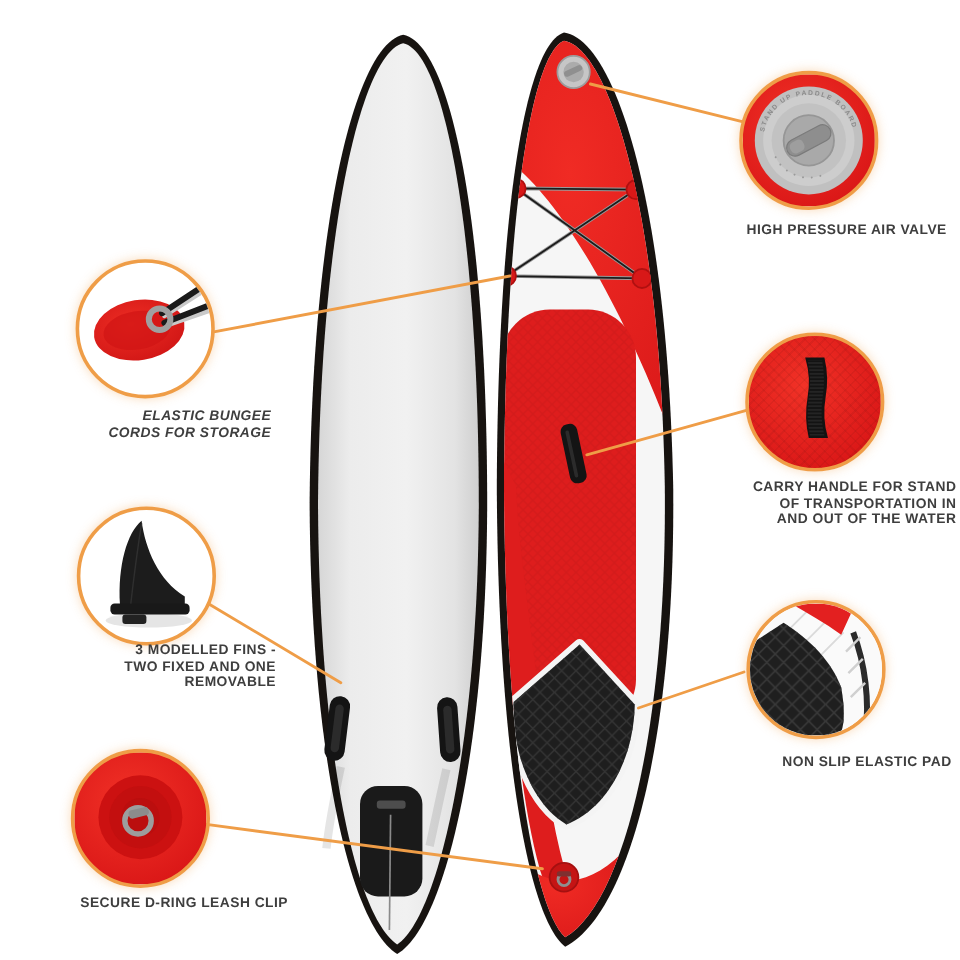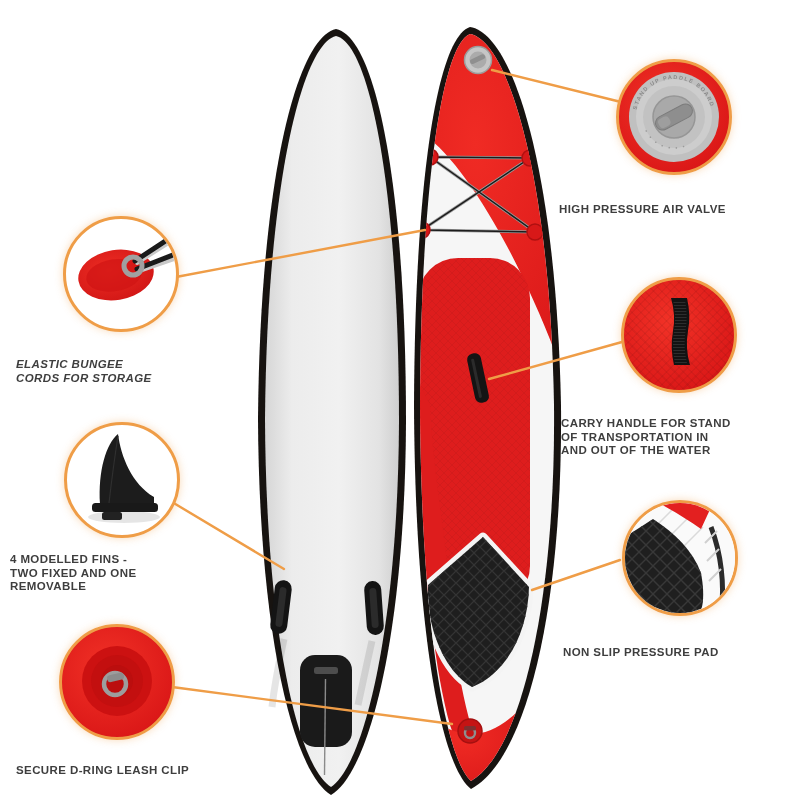--- a/index.html
+++ b/index.html
@@ -22,34 +22,34 @@
   .texture-bubble{
     background:
       repeating-linear-gradient(45deg, rgba(0,0,0,0.05) 0 1.5px, transparent 1.5px 6px),
       repeating-linear-gradient(-45deg, rgba(0,0,0,0.05) 0 1.5px, transparent 1.5px 6px),
       radial-gradient(circle at 42% 38%, #F23227 0%, #DA1717 78%);
   }
   .callout-bubble svg{display:block;width:110px;height:110px;}
 
   .callout-label{
     position:absolute;z-index:6;color:#3E3E3E;font-size:11.5px;font-weight:bold;
-    letter-spacing:0.4px;line-height:13.5px;text-align:left;white-space:pre-line;margin-top:17px;
+    letter-spacing:0.4px;line-height:13.5px;text-align:right;white-space:pre-line;
   }
 
   
   .b-bungee{left:63px;top:216px;}
   .b-fins{left:64px;top:422px;}
   .b-dring{left:59px;top:624px;}
   .b-valve{left:616px;top:59px;}
   .b-handle{left:621px;top:277px;}
   .b-pad{left:622px;top:500px;}
 
   .l-bungee{left:16px;top:341px;width:210px;font-style:italic;}
   .l-fins{left:10px;top:536px;width:220px;}
-  .l-dring{left:16px;top:747px;width:240px;}
+  .l-dring{left:0px;top:747px;width:240px;}
   .l-valve{left:559px;top:186px;width:230px;}
   .l-handle{left:561px;top:400px;width:236px;}
   .l-pad{left:563px;top:629px;width:230px;}
 </style>
 </head>
 <body>
 
 <div class="stage">
 
   <div class="board board-right">
@@ -189,21 +189,21 @@
 
   <div class="callout-bubble b-fins">
     <svg viewBox="0 0 110 110">
       <ellipse cx="57" cy="92" rx="36" ry="6" fill="rgba(0,0,0,0.10)"></ellipse>
       <path d="M33,79 C31,46 39,19 51,9 C54,32 65,59 87,72 L87,79 Z" fill="#1C1C1C"></path>
       <rect x="25" y="78" width="66" height="9" rx="3.5" fill="#191919"></rect>
       <rect x="35" y="87" width="20" height="8" rx="2.5" fill="#222222"></rect>
       <path d="M51,11 C48,30 45,52 42,78" stroke="#2F2F2F" stroke-width="1.2" fill="none"></path>
     </svg>
   </div>
-  <div class="callout-label l-fins">4 MODELLED FINS -
+  <div class="callout-label l-fins">3 MODELLED FINS -
 TWO FIXED AND ONE
 REMOVABLE</div>
 
   <div class="callout-bubble b-dring red-bubble">
     <svg viewBox="0 0 110 110">
       <circle cx="55" cy="54" r="35" fill="#CC1111"></circle>
       <circle cx="55" cy="54" r="26" fill="#C30F0F"></circle>
       <circle cx="55" cy="54" r="16" fill="#BB0E0E"></circle>
       <circle cx="53" cy="57" r="11" fill="none" stroke="#9D9D9D" stroke-width="4.5"></circle>
       <rect x="45" y="47" width="17" height="7" rx="3" fill="#8C8C8C" transform="rotate(-14 53 50)"></rect>
@@ -263,15 +263,15 @@
       </g>
       <path d="M34,0 L88,0 L76,26 C62,16 48,8 34,0 Z" fill="#E32020"></path>
       <path d="M0,34 L28,16 C50,30 68,48 76,70 C80,92 78,106 74,110 L0,110 Z" fill="#1F1F1F"></path>
       <path d="M0,34 L28,16 C50,30 68,48 76,70 C80,92 78,106 74,110 L0,110 Z" fill="url(#diamondsDark2)"></path>
       <path d="M86,24 C96,50 100,82 96,110" stroke="#2B2B2B" stroke-width="5" fill="none"></path>
       <g stroke="#D0D0D0" stroke-width="2">
         <path d="M80,40 L92,28 M82,58 L94,46 M84,78 L96,66"></path>
       </g>
     </svg>
   </div>
-  <div class="callout-label l-pad">NON SLIP PRESSURE PAD</div>
+  <div class="callout-label l-pad">NON SLIP ELASTIC PAD</div>
 
 </div>
 
 </body></html>

